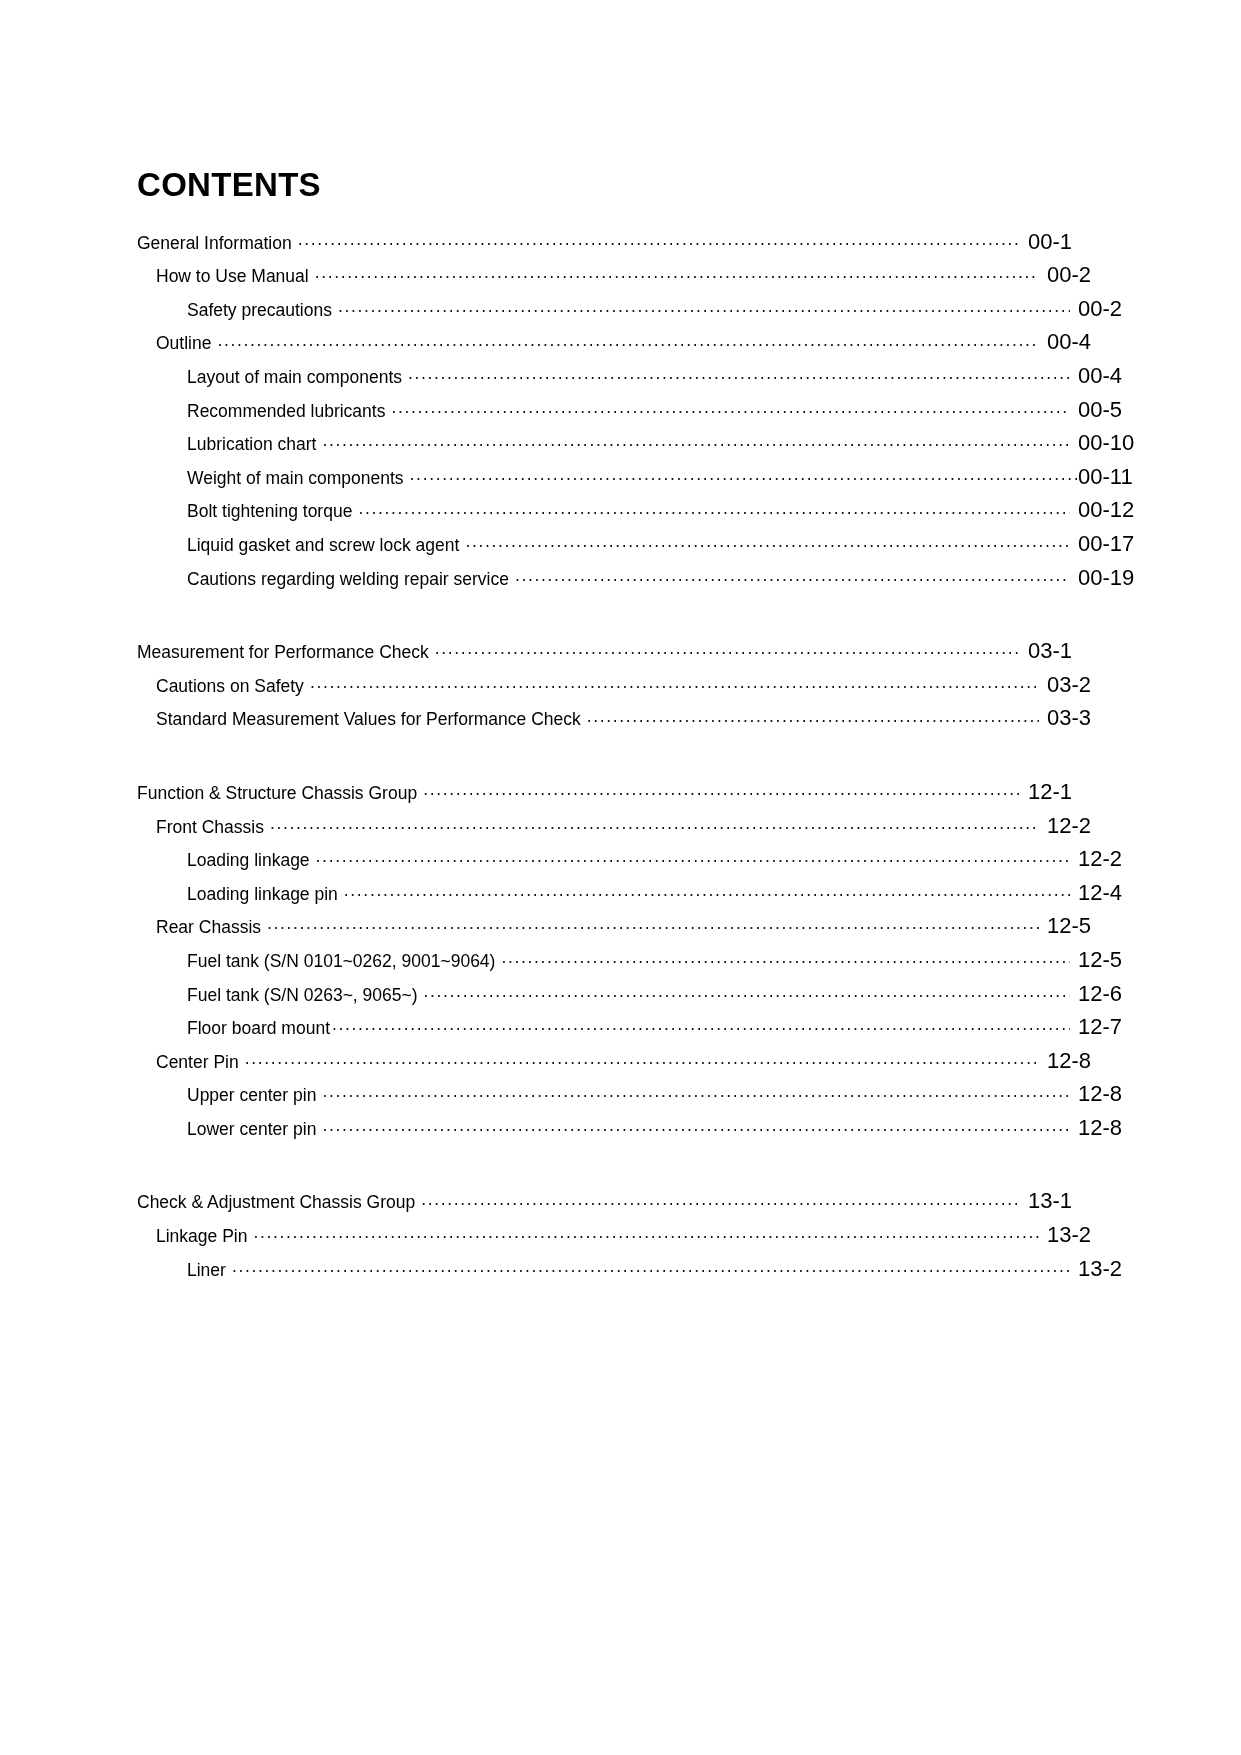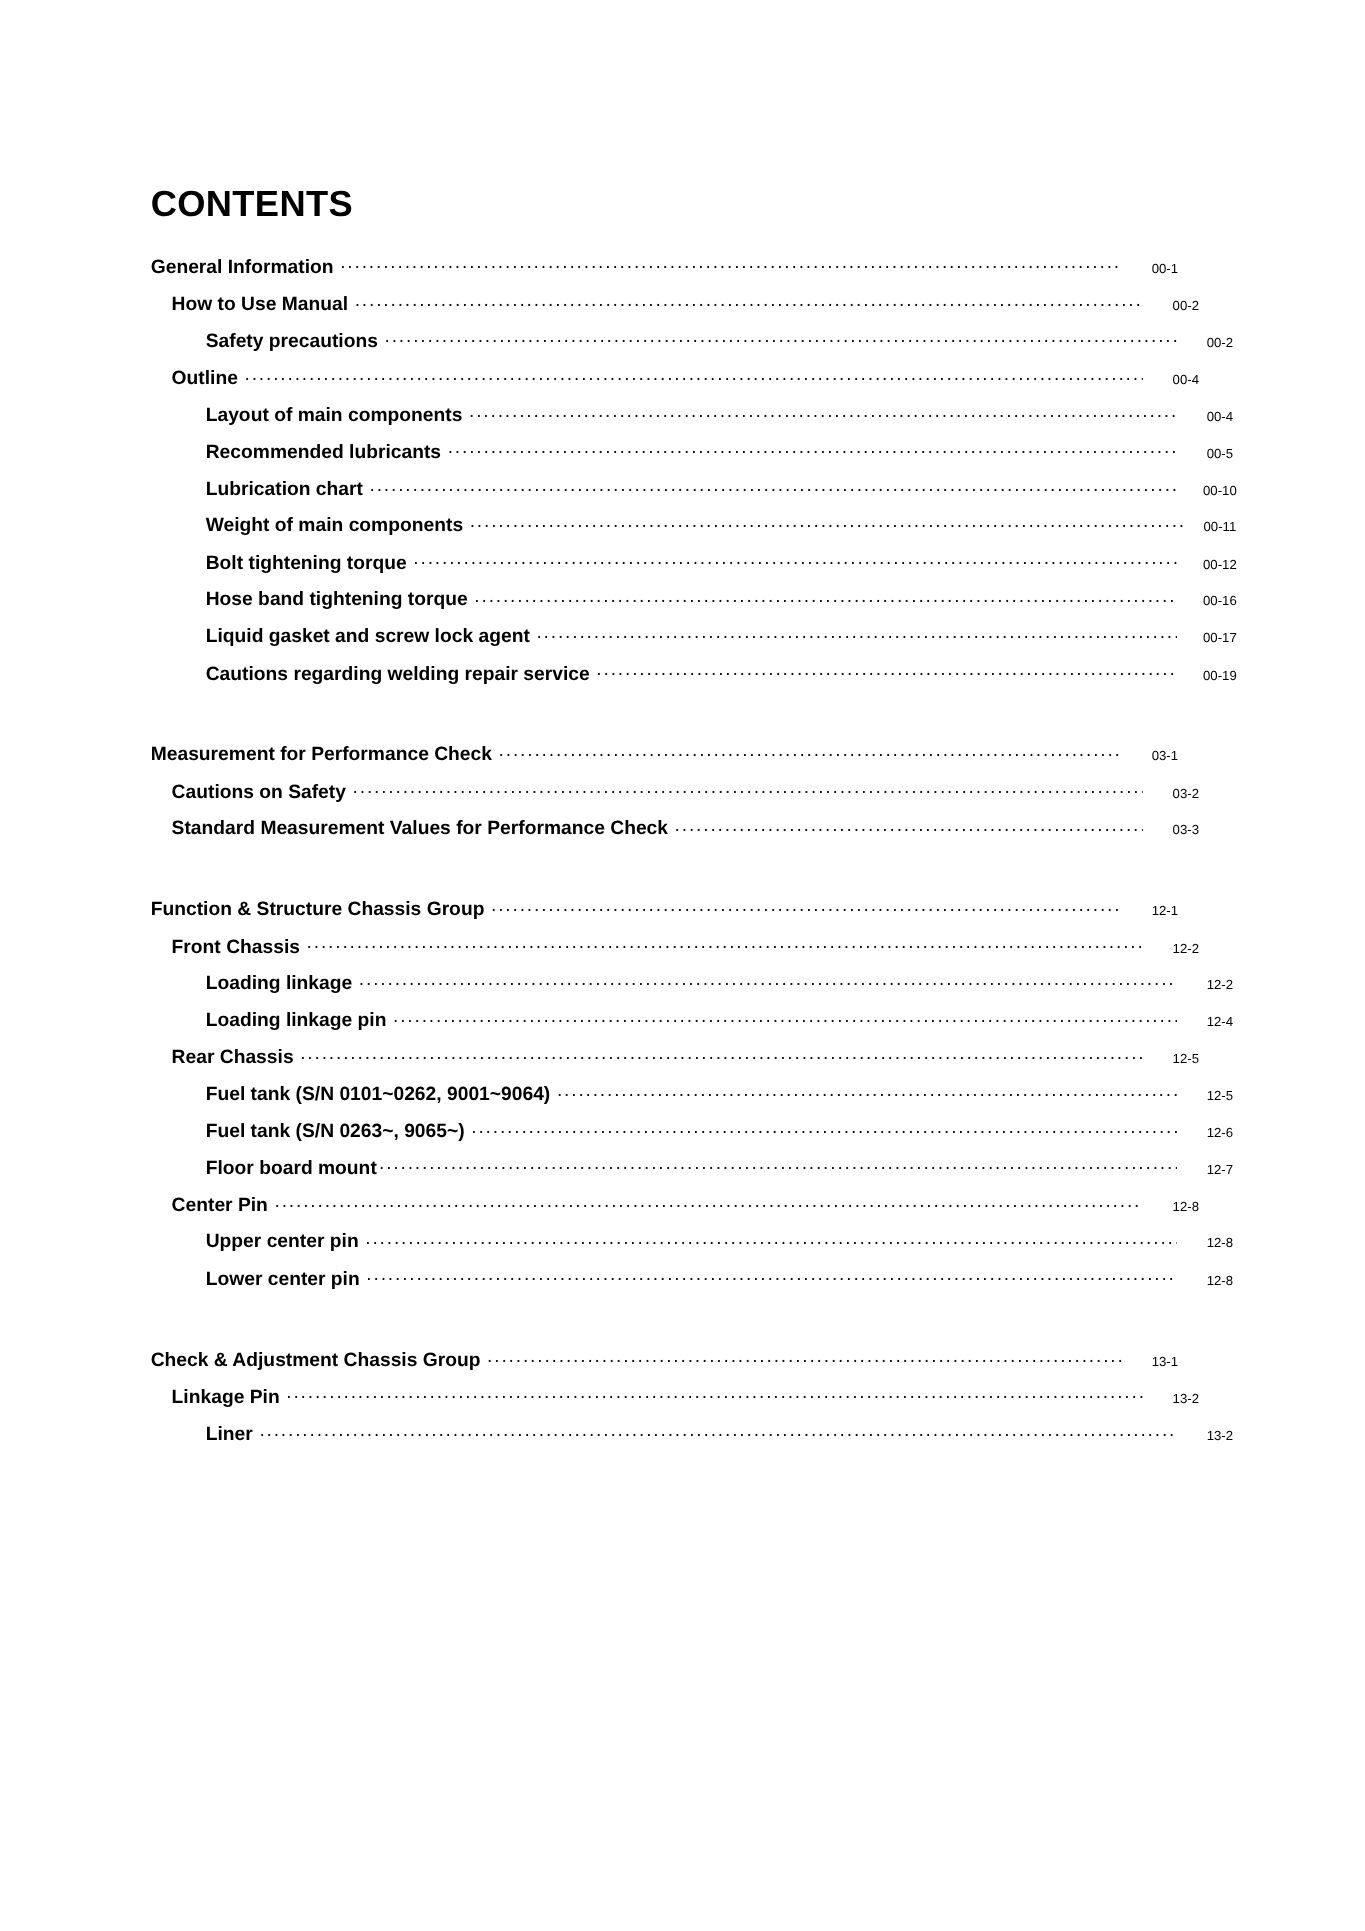--- a/index.html
+++ b/index.html
@@ -44,21 +44,20 @@
     height: 33.6px;
     white-space: nowrap;
     overflow: hidden;
   }
   .toc-row.lvl1 { padding-left: 0px; }
   .toc-row.lvl2 { padding-left: 19px; }
   .toc-row.lvl3 { padding-left: 50px; }
 
   .toc-label {
     flex: 0 0 auto;
-    font-weight: bold;
   }
   .toc-leader {
     flex: 1 1 auto;
     overflow: hidden;
     position: relative;
     height: 1em;
     margin: 0 1px;
   }
   .toc-leader::after {
     content: "...........................................................................................................................................................................................................................................";
@@ -75,22 +74,22 @@
   }
   
   .toc-row .toc-leader { margin-left: 6px; }
   .toc-row.tight-left .toc-leader { margin-left: 2px; }
   .toc-row .toc-page { margin-left: 7px; }
   .toc-row.tight-right .toc-page { margin-left: 0px; }
 
   .toc-page {
     flex: 0 0 auto;
     width: 62px;
-    text-align: center;
-    font-size: 12px;
+    text-align: left;
+    font-size: 22px;
   }
   .spacer {
     height: 33.6px;
   }
   .spacer.big { height: 40px; }
 </style>
 </head>
 <body>
 
 <div class="page">
@@ -137,25 +136,20 @@
         <span class="toc-label">Weight of main components</span>
         <span class="toc-leader"></span>
         <span class="toc-page">00-11</span>
       </div>
       <div class="toc-row lvl3">
         <span class="toc-label">Bolt tightening torque</span>
         <span class="toc-leader"></span>
         <span class="toc-page">00-12</span>
       </div>
       <div class="toc-row lvl3">
-        <span class="toc-label">Hose band tightening torque</span>
-        <span class="toc-leader"></span>
-        <span class="toc-page">00-16</span>
-      </div>
-      <div class="toc-row lvl3">
         <span class="toc-label">Liquid gasket and screw lock agent</span>
         <span class="toc-leader"></span>
         <span class="toc-page">00-17</span>
       </div>
       <div class="toc-row lvl3">
         <span class="toc-label">Cautions regarding welding repair service</span>
         <span class="toc-leader"></span>
         <span class="toc-page">00-19</span>
       </div>
       <div class="spacer big"></div>

